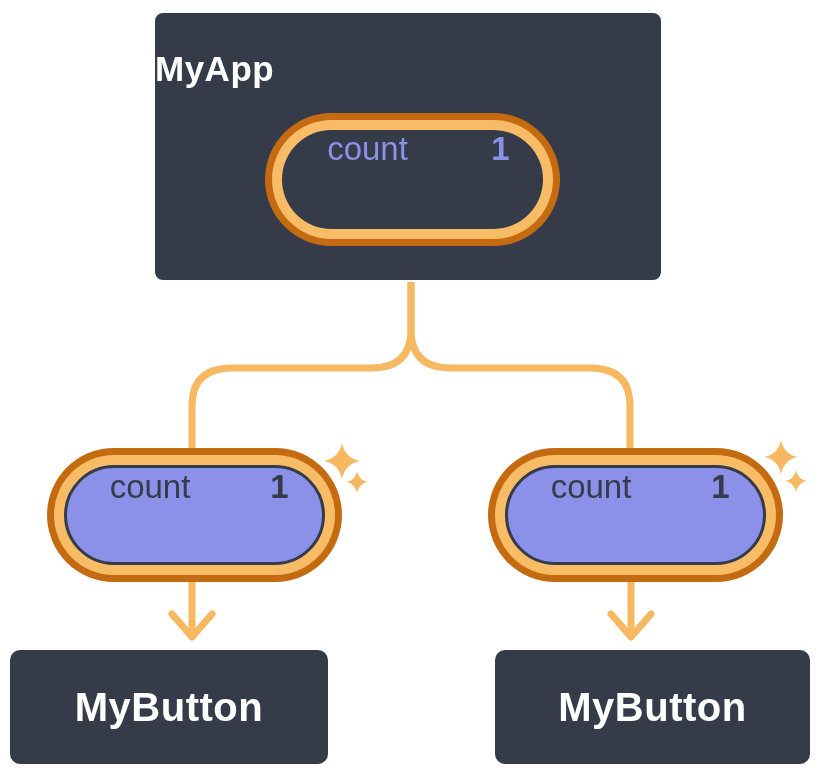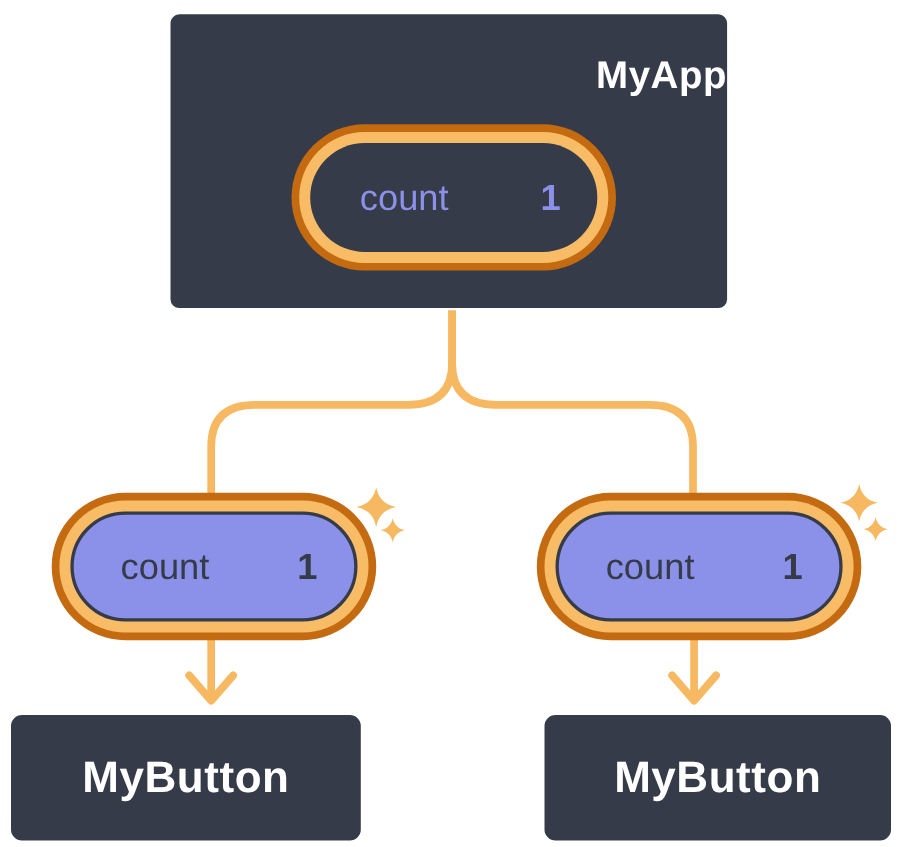--- a/index.html
+++ b/index.html
@@ -24,21 +24,21 @@
   .node {
     position: absolute;
     background: #353b48;
     border: 2px solid #ffffff;
     border-radius: 10px;
     box-sizing: border-box;
   }
   .node-title {
     position: absolute;
     left: 0; right: 0;
-    text-align: right;
+    text-align: left;
     color: #ffffff;
     font-size: 35px;
     font-weight: 600;
     letter-spacing: 0.5px;
   }
   .node-myapp   { left: 153px; top: 11px;  width: 510px; height: 271px; }
   .node-myapp .node-title { top: 36px; }
   .node-button  { width: 322px; height: 118px; border-radius: 12px;
                   display: flex; align-items: center; justify-content: center; }
   .node-button .btn-label {
@@ -62,21 +62,21 @@
     background: #f8bc66;          
     border-radius: 62px;
     padding: 10px;
   }
   .pill-inner {
     width: 100%; height: 100%;
     box-sizing: border-box;
     border-radius: 52px;
     overflow: hidden;
     display: flex;
-    align-items: center;
+    align-items: flex-start;
   }
   .pill-name, .pill-value {
     display: flex; align-items: center; justify-content: center;
     font-size: 33px;
   }
   .pill-name  { flex: 1; }
   .pill-value { width: 85px; font-weight: 700; }
 
   
   .pill-state { left: 110px; top: 100px; height: 133px; }

